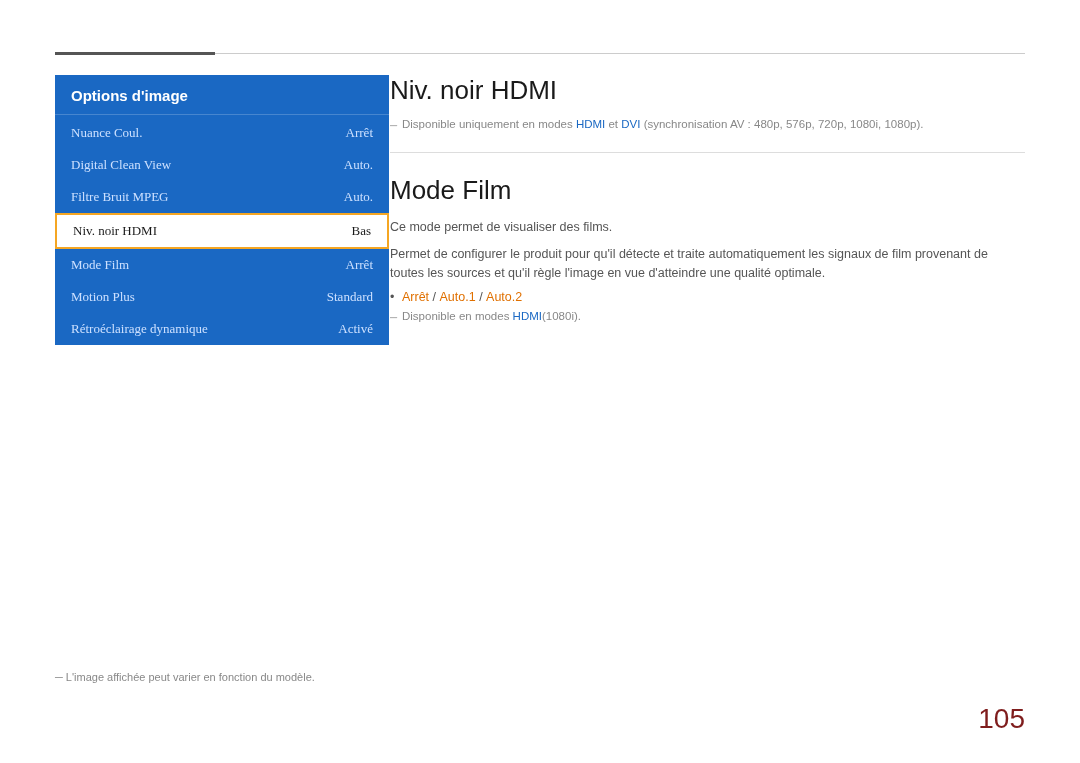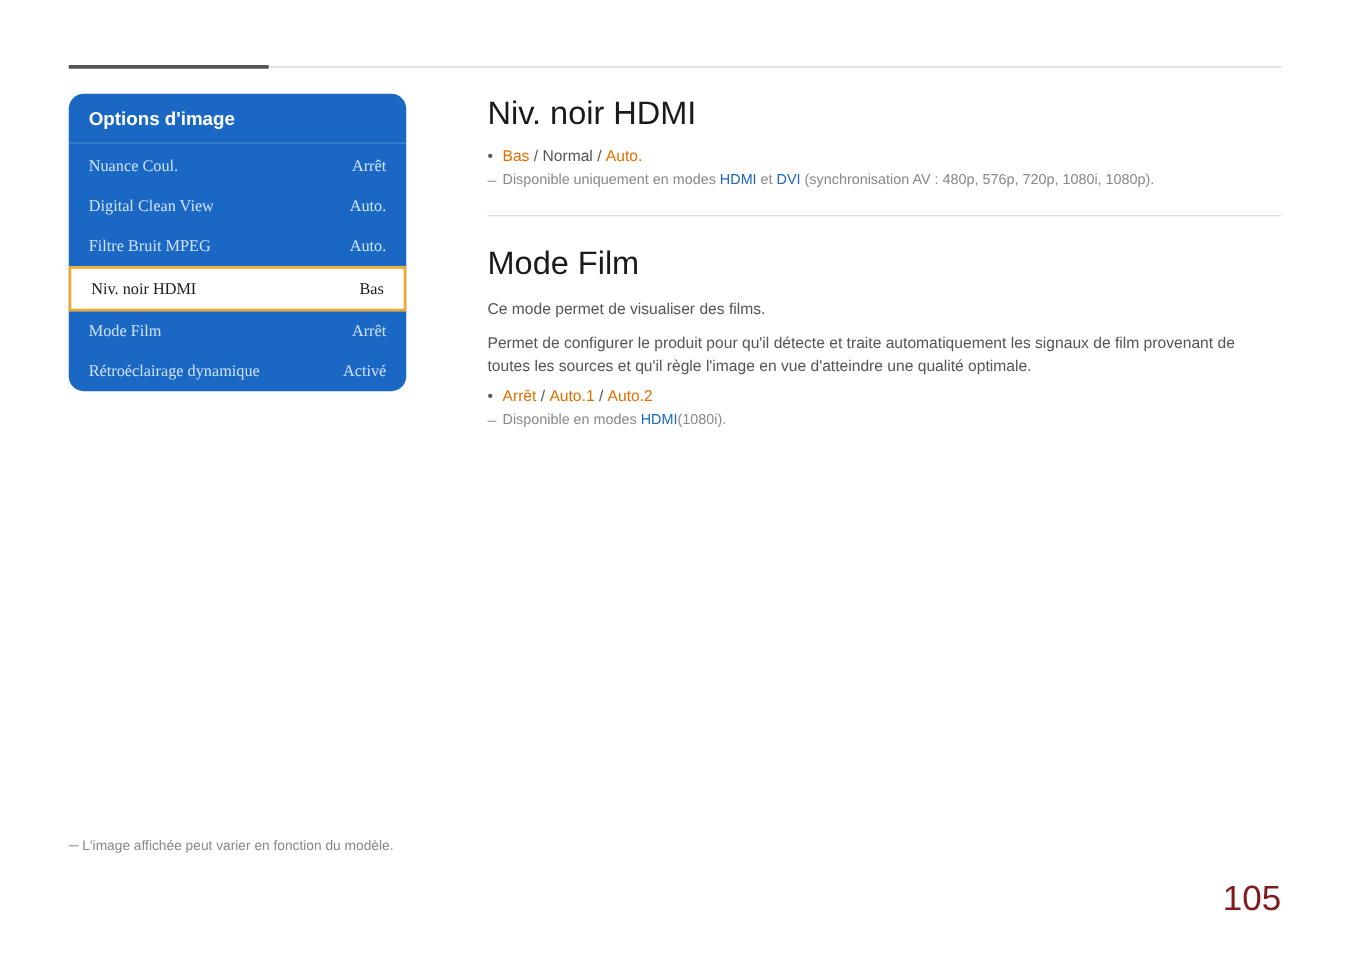--- a/index.html
+++ b/index.html
@@ -34,23 +34,23 @@
       flex: 1;
       height: 1px;
       background: #ccc;
     }
 
     
     .sidebar {
       position: absolute;
       top: 75px;
       left: 55px;
-      width: 270px;
+      width: 334px;
       background: #1a68c3;
-      border-radius: 12px;
+      border-radius: 0;
     }
 
     .sidebar-title {
       color: #ffffff;
       font-size: 15px;
       font-weight: bold;
       padding: 12px 16px 10px 16px;
     }
 
     .sidebar-item {
@@ -228,38 +228,37 @@
   <div class="sidebar-item active">
     <span class="item-label">Niv. noir HDMI</span>
     <span class="item-value">Bas</span>
   </div>
 
   <div class="sidebar-item">
     <span class="item-label">Mode Film</span>
     <span class="item-value">Arrêt</span>
   </div>
 
+  <div class="sidebar-item">
+    <span class="item-label">Motion Plus</span>
+    <span class="item-value">Standard</span>
+  </div>
 
   <div class="sidebar-item">
     <span class="item-label">Rétroéclairage dynamique</span>
     <span class="item-value">Activé</span>
   </div>
 </div>
 
 <div class="main-content">
 
   <div>
     <h1 class="section-title">Niv. noir HDMI</h1>
 
 
-    <ul class="bullet-list">
-      <li>
-        <span class="orange-text">Bas</span><span> / </span><span>Normal</span><span> / </span><span class="orange-text">Auto.</span>
-      </li>
-    </ul>
 
     <p class="note-line">
       <span>Disponible uniquement en modes </span><span class="blue-text">HDMI</span><span> et </span><span class="blue-text">DVI</span><span> (synchronisation AV : 480p, 576p, 720p, 1080i, 1080p).</span>
     </p>
   </div>
 
   <hr class="separator">
 
   <div class="mode-film-section">
     <h1 class="section-title">Mode Film</h1>

